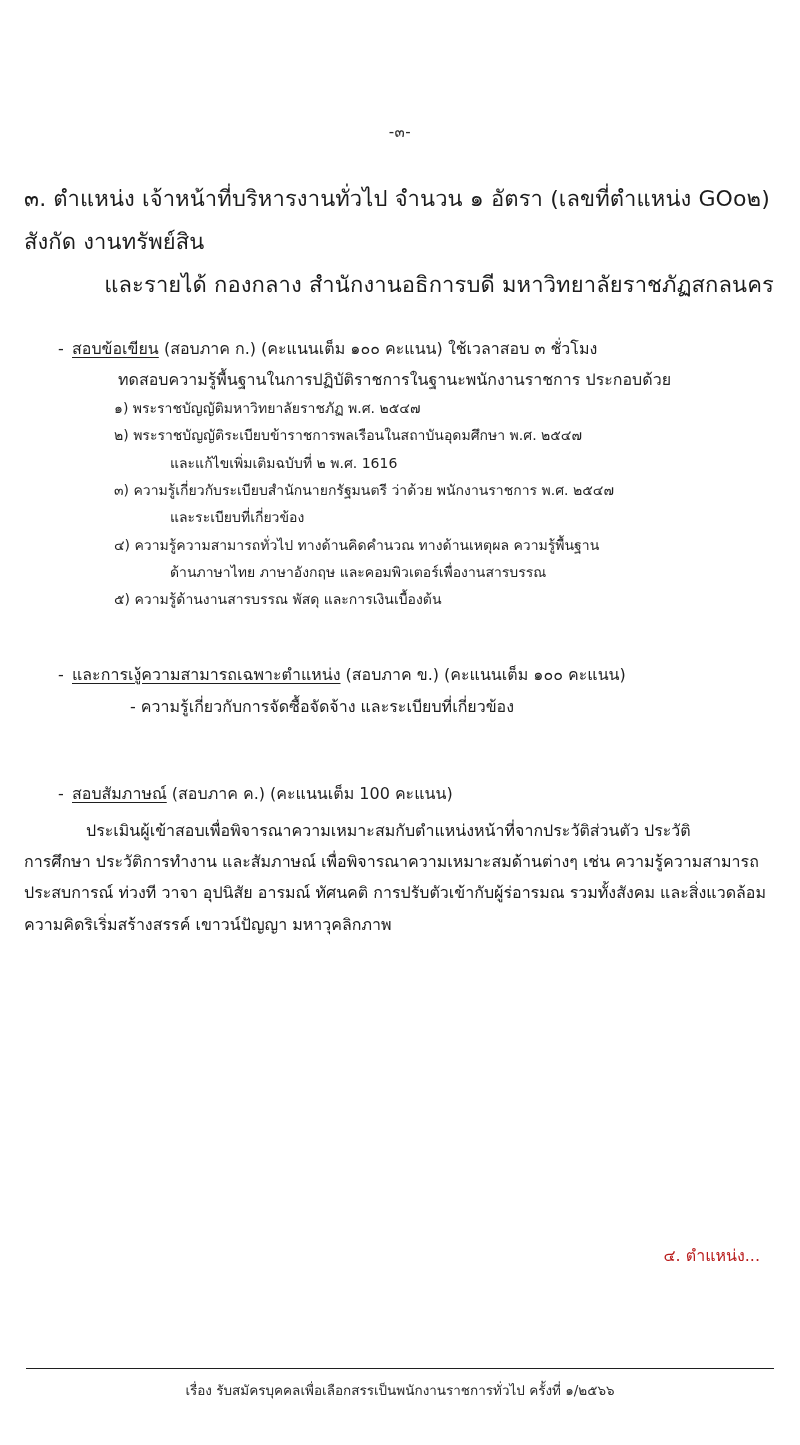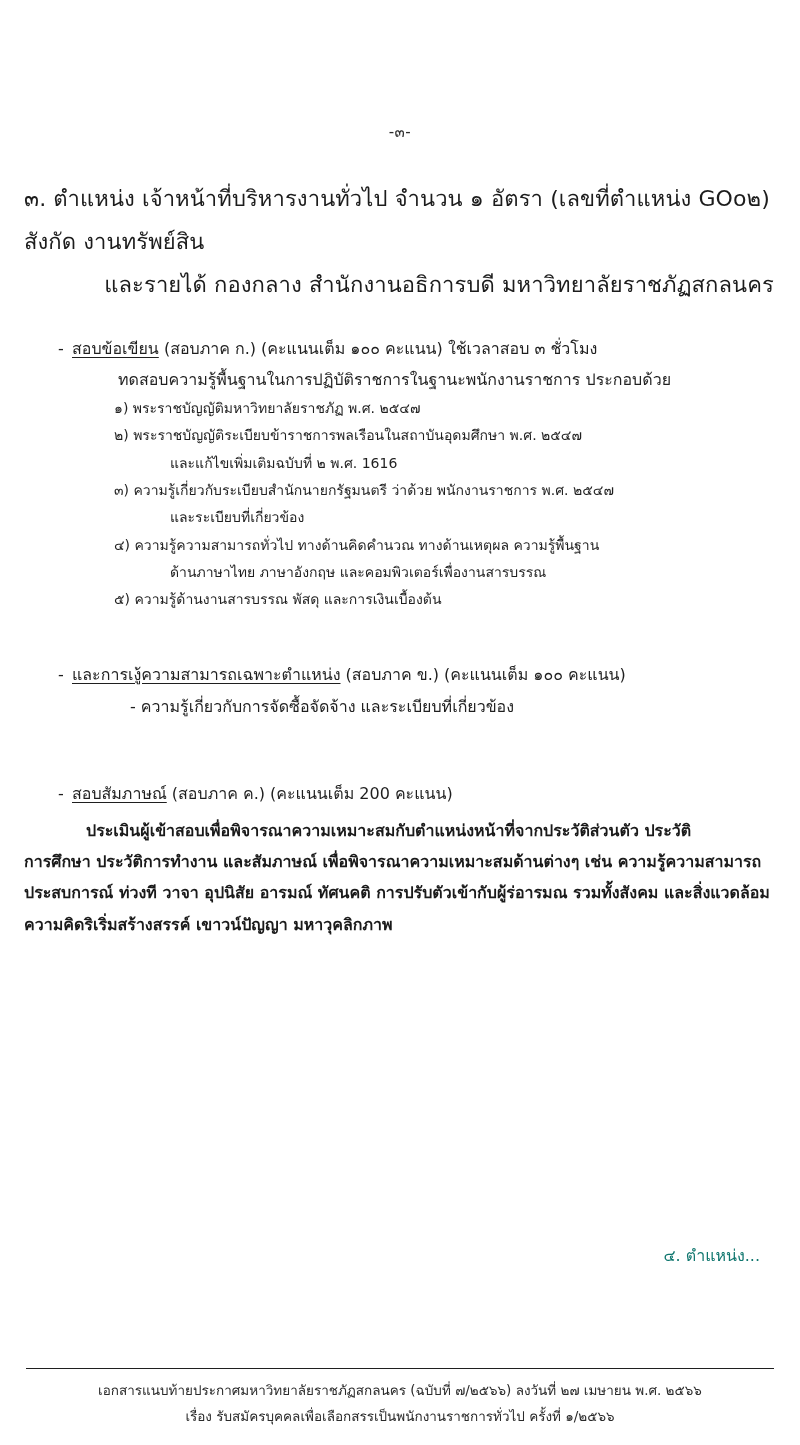--- a/index.html
+++ b/index.html
@@ -99,21 +99,21 @@
     display: block;
     text-indent: 62px;
   }
   .gap-sm { height: 10px; }
   .gap-md { height: 20px; }
   .next-label {
     position: absolute;
     right: 40px;
     top: 1243px;
     font-size: 16px;
-    color: #0f766e;
+    color: #b91c1c;
   }
   .footer-rule {
     position: absolute;
     left: 26px;
     right: 26px;
     top: 1368px;
     border-top: 1px solid #1f1f1f;
   }
   .footer {
     position: absolute;
@@ -175,35 +175,34 @@
         <span class="dash">-</span><span class="uline">และการเงู้ความสามารถเฉพาะตำแหน่ง</span><span> (สอบภาค ข.) (คะแนนเต็ม ๑๐๐ คะแนน)</span>
       </span>
       <span class="para-sub">- ความรู้เกี่ยวกับการจัดซื้อจัดจ้าง และระเบียบที่เกี่ยวข้อง</span>
     </div>
 
     <div class="gap-md"></div>
     <div class="gap-sm"></div>
 
     <div class="section">
       <span class="sec-title">
-        <span class="dash">-</span><span class="uline">สอบสัมภาษณ์</span><span> (สอบภาค ค.) (คะแนนเต็ม 200 คะแนน)</span>
+        <span class="dash">-</span><span class="uline">สอบสัมภาษณ์</span><span> (สอบภาค ค.) (คะแนนเต็ม 100 คะแนน)</span>
       </span>
     </div>
 
-    <div class="block-para" style="padding-left:0;font-weight:bold;">
+    <div class="block-para" style="padding-left:0;">
       <span class="first">ประเมินผู้เข้าสอบเพื่อพิจารณาความเหมาะสมกับตำแหน่งหน้าที่จากประวัติส่วนตัว ประวัติ</span>
       <span>การศึกษา ประวัติการทำงาน และสัมภาษณ์ เพื่อพิจารณาความเหมาะสมด้านต่างๆ เช่น ความรู้ความสามารถ</span>
       <span>ประสบการณ์ ท่วงที วาจา อุปนิสัย อารมณ์ ทัศนคติ การปรับตัวเข้ากับผู้ร่อารมณ รวมทั้งสังคม และสิ่งแวดล้อม</span>
       <span>ความคิดริเริ่มสร้างสรรค์ เขาวน์ปัญญา มหาวุคลิกภาพ</span>
     </div>
 
   </div>
 
   <div class="next-label">๔. ตำแหน่ง...</div>
 
   <div class="footer-rule"></div>
 
   <div class="footer">
-    <div>เอกสารแนบท้ายประกาศมหาวิทยาลัยราชภัฏสกลนคร (ฉบับที่ ๗/๒๕๖๖) ลงวันที่ ๒๗ เมษายน พ.ศ. ๒๕๖๖</div>
     <div>เรื่อง  รับสมัครบุคคลเพื่อเลือกสรรเป็นพนักงานราชการทั่วไป ครั้งที่ ๑/๒๕๖๖</div>
   </div>
 
 </div>
 
 </body></html>

